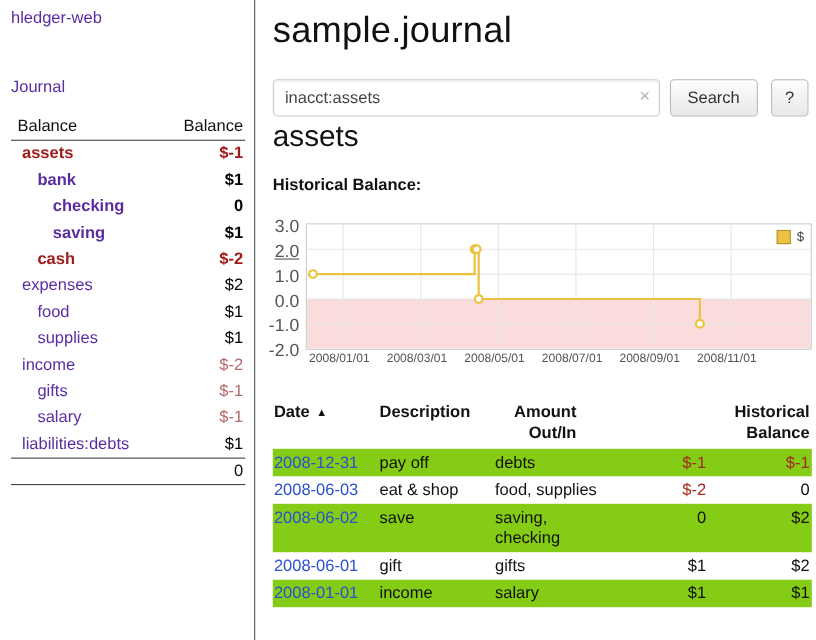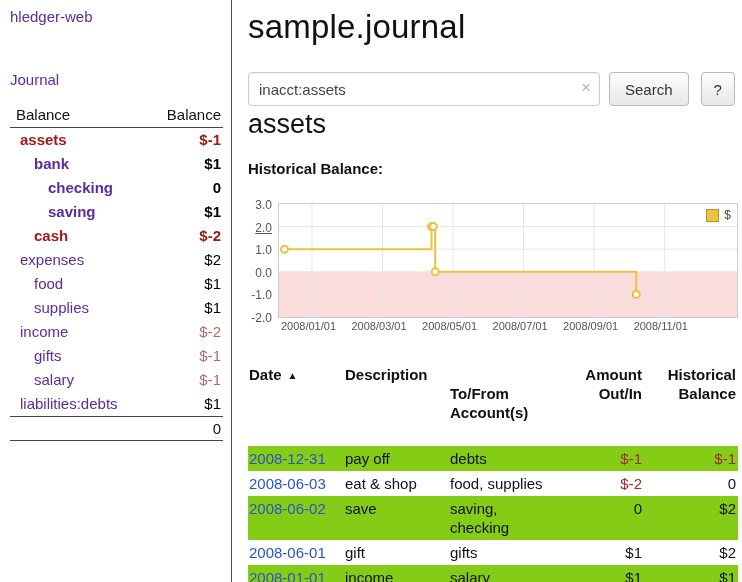--- a/index.html
+++ b/index.html
@@ -39,21 +39,21 @@
   .clear-x { position:absolute; right:9px; top:6px; font-size:17px; color:#b5b5b5; cursor:pointer; }
   .btn { height:34px; font-size:15px; color:#333; padding:0 15px; margin-left:9px; cursor:pointer;
          background:linear-gradient(#fdfdfd,#e8e8e8); border:1px solid #b9b9b9; border-radius:4px;
          font-family:"Liberation Sans","DejaVu Sans",sans-serif; }
   .btn.help { margin-left:12px; padding:0 12px; }
   h2.acct-heading { font-size:27px; font-weight:400; margin:0 0 20px 0; }
   .chart-title { font-size:15px; font-weight:bold; margin-bottom:26px; }
 
   
   .chart { display:flex; }
-  .y-axis { position:relative; width:30px; height:115px; font-size:12px; color:#545454; }
+  .y-axis { position:relative; width:30px; height:115px; font-size:16px; color:#545454; }
   .ylabel { position:absolute; right:6px; text-align:right; white-space:nowrap; }
   .plot-wrap { }
   .plot { position:relative; width:460px; height:115px; border:1px solid #ccc; background:#fff; }
   .plot svg { display:block; }
   .legend { position:absolute; top:4px; right:6px; display:flex; align-items:center; font-size:12px; color:#444; }
   .legend-swatch { width:13px; height:13px; background:#edc240; border:1px solid rgba(0,0,0,.25); margin-right:5px; }
   .x-axis { position:relative; height:17px; font-size:11px; color:#545454; }
   .xlabel { position:absolute; top:2px; white-space:nowrap; }
 
   
@@ -202,23 +202,20 @@
           </div>
       </div>
     </div>
 
     <div class="reg">
       <div class="reg-header">
         <span class="c-date">
           <span>Date</span><span class="sort-icon">▲</span>
         </span>
         <span class="c-desc">Description</span>
-        <span class="c-acct hdr2">
-          <span>To/From</span><span>Account(s)</span>
-        </span>
         <span class="c-amt hdr2">
           <span>Amount</span>
             <span>Out/In</span>
         </span>
         <span class="c-bal hdr2">
           <span>Historical</span>
             <span>Balance</span>
         </span>
       </div>
 

